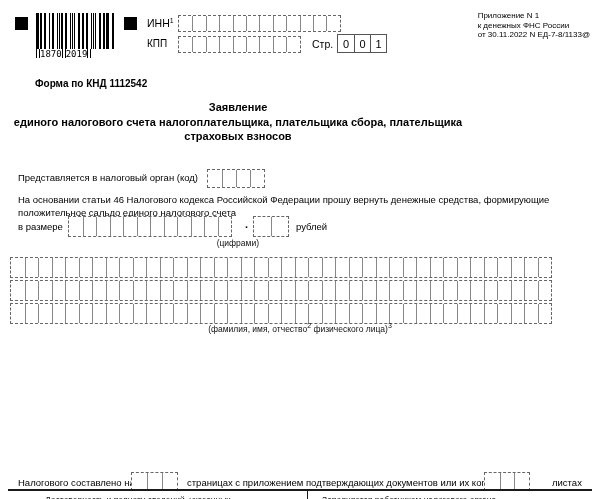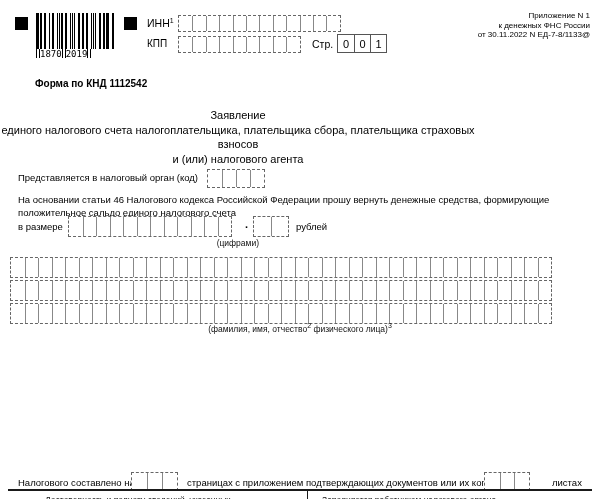--- a/index.html
+++ b/index.html
@@ -12,21 +12,21 @@
   .cellrow{position:absolute;display:flex;background:#fff;border:1px dashed #666;box-sizing:border-box;}
   .cellrow .cell{flex:none;width:var(--cw,13.5px);height:var(--ch,18px);border-left:1px solid #888;box-sizing:border-box;}
   .cellrow .cell:first-child{border-left:none;}
   .cellrow.solid{border:1px solid #555;}
   .cellrow.solid .cell{border-left:1px solid #555;}
   .cellrow.solid .cell:first-child{border-left:none;}
   .cellrow.value .cell{display:flex;align-items:center;justify-content:center;font-size:11px;font-family:"Liberation Sans",sans-serif;}
   
   .lbl{font-size:9.5px;}
   .small{font-size:8.5px;color:#111;}
-  .title{font-weight:normal;font-size:11px;line-height:14.7px;text-align:center;width:476px;margin-top:8px;}
+  .title{font-weight:bold;font-size:11px;line-height:14.7px;text-align:center;width:476px;}
   sup{font-size:7px;vertical-align:super;line-height:0;}
   
   .bars{height:36px;background:
     repeating-linear-gradient(90deg,#000 0 1.5px,rgba(0,0,0,0) 1.5px 4.2px),
     repeating-linear-gradient(90deg,rgba(0,0,0,0) 0 2.2px,#000 2.2px 3.4px,rgba(0,0,0,0) 3.4px 6.8px);
     background-color:#fff;}
   .numrow{height:11px;display:flex;align-items:stretch;justify-content:flex-start;
     font-family:"DejaVu Sans Mono",monospace;font-size:9px;line-height:11px;}
   .guard{width:4px;border-left:1.5px solid #000;border-right:1.5px solid #000;box-sizing:border-box;height:9px;}
   .sq{width:13px;height:13px;background:#000;}
@@ -82,32 +82,31 @@
       <span class="cell"></span>
     </div>
 
   <div class="abs" style="left:312px;top:38px;font-size:10.5px;">Стр.</div>
   <div class="cellrow solid value" style="left:337px;top:34px;--cw:16px;--ch:17px;">
       <span class="cell">0</span>
       <span class="cell">0</span>
       <span class="cell">1</span>
     </div>
 
-  <div class="abs" style="right:10px;top:11px;text-align:right;font-size:8px;line-height:9.6px;">
+  <div class="abs" style="right:10px;top:11px;font-size:8px;line-height:9.6px;">
     <div>Приложение N 1</div>
     <div>к денежных ФНС России</div>
     <div>от 30.11.2022 N ЕД-7-8/1133@</div>
   </div>
 
   <div class="abs" style="left:35px;top:78px;font-weight:bold;font-size:10px;">Форма по КНД 1112542</div>
 
   <div class="abs title" style="left:0;top:100px;">
     <div>Заявление</div>
     <div>единого налогового счета налогоплательщика, плательщика сбора, плательщика страховых взносов</div>
-    <div>и (или) налогового агента</div>
   </div>
 
   <div class="abs lbl" style="left:18px;top:172px;">Представляется в налоговый орган (код)</div>
   <div class="cellrow" style="left:207px;top:169px;--cw:14px;--ch:17px;">
       <span class="cell"></span>
       <span class="cell"></span>
       <span class="cell"></span>
       <span class="cell"></span>
     </div>
 

